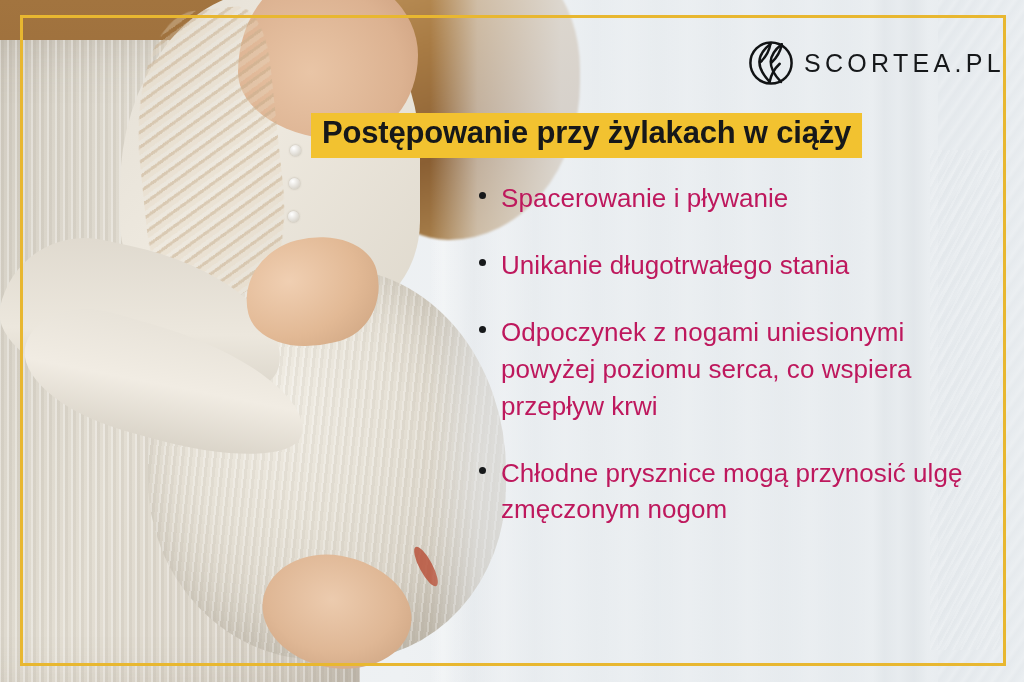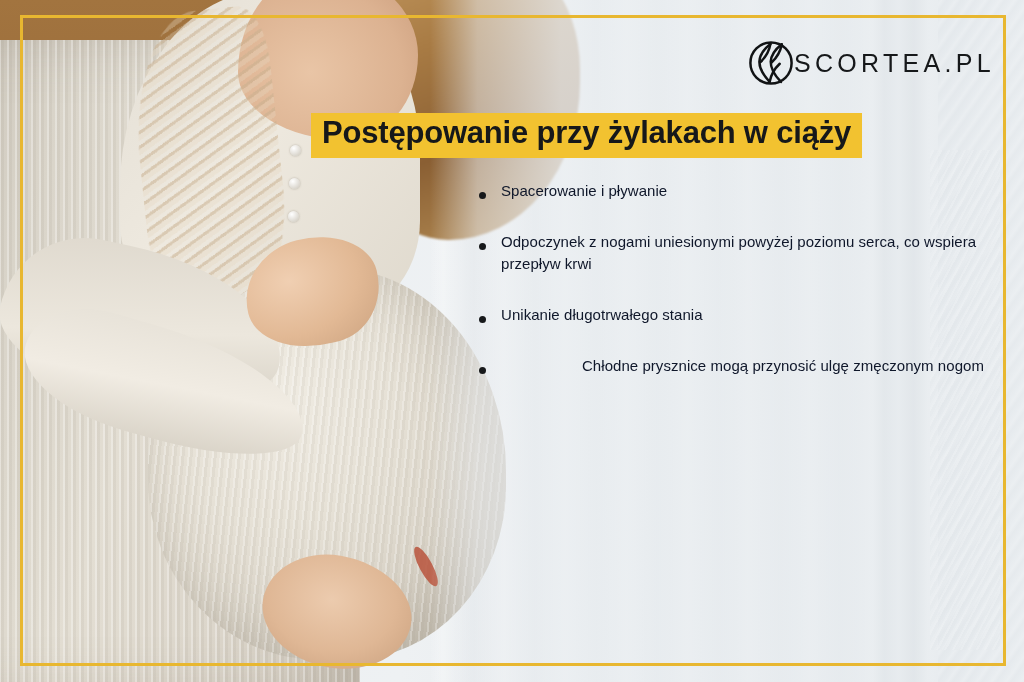--- a/index.html
+++ b/index.html
@@ -213,21 +213,21 @@
     width: 986px; height: 651px;
     border: 3px solid #e8b730;
     box-sizing: border-box;
     pointer-events: none;
   }
 
   
   .logo {
     position: absolute;
     left: 748px; top: 40px;
-    display: flex; align-items: center; 
+    display: flex; align-items: center; gap: 10px;
   }
   .logo-mark { width: 46px; height: 46px; display: block; }
   .logo-text {
     font-size: 25px;
     letter-spacing: 4.3px;
     color: #16181a;
     font-weight: 500;
     white-space: nowrap;
   }
 
@@ -252,26 +252,26 @@
     position: absolute;
     left: 474px; top: 180px;
     width: 510px;
     margin: 0; padding: 0;
     list-style: none;
   }
   .bullet {
     position: relative;
     padding-left: 27px;
     margin-bottom: 30px;
-    font-size: 15px;
+    font-size: 26px;
     line-height: 1.42;
-    color: #0f172a;
+    color: #be185d;
     letter-spacing: 0.05px;
   }
-  .bullet:last-child { margin-bottom: 16px; text-align: right; }
+  .bullet:last-child { margin-bottom: 16px; }
   .bullet::before {
     content: "";
     position: absolute;
     left: 5px; top: 12px;
     width: 7px; height: 7px;
     border-radius: 50%;
     background: #17191b;
   }
 </style>
 </head>
@@ -324,18 +324,18 @@
     </svg>
     <span class="logo-text">SCORTEA.PL</span>
   </div>
 
   <div class="title-band">
     <div class="title-text">Postępowanie przy żylakach w ciąży</div>
   </div>
 
   <ul class="bullets">
     <li class="bullet">Spacerowanie i pływanie</li>
+    <li class="bullet">Unikanie długotrwałego stania</li>
     <li class="bullet">Odpoczynek z nogami uniesionymi powyżej poziomu serca, co wspiera przepływ krwi</li>
-    <li class="bullet">Unikanie długotrwałego stania</li>
     <li class="bullet">Chłodne prysznice mogą przynosić ulgę zmęczonym nogom</li>
   </ul>
 
 </div>
 
 </body></html>

